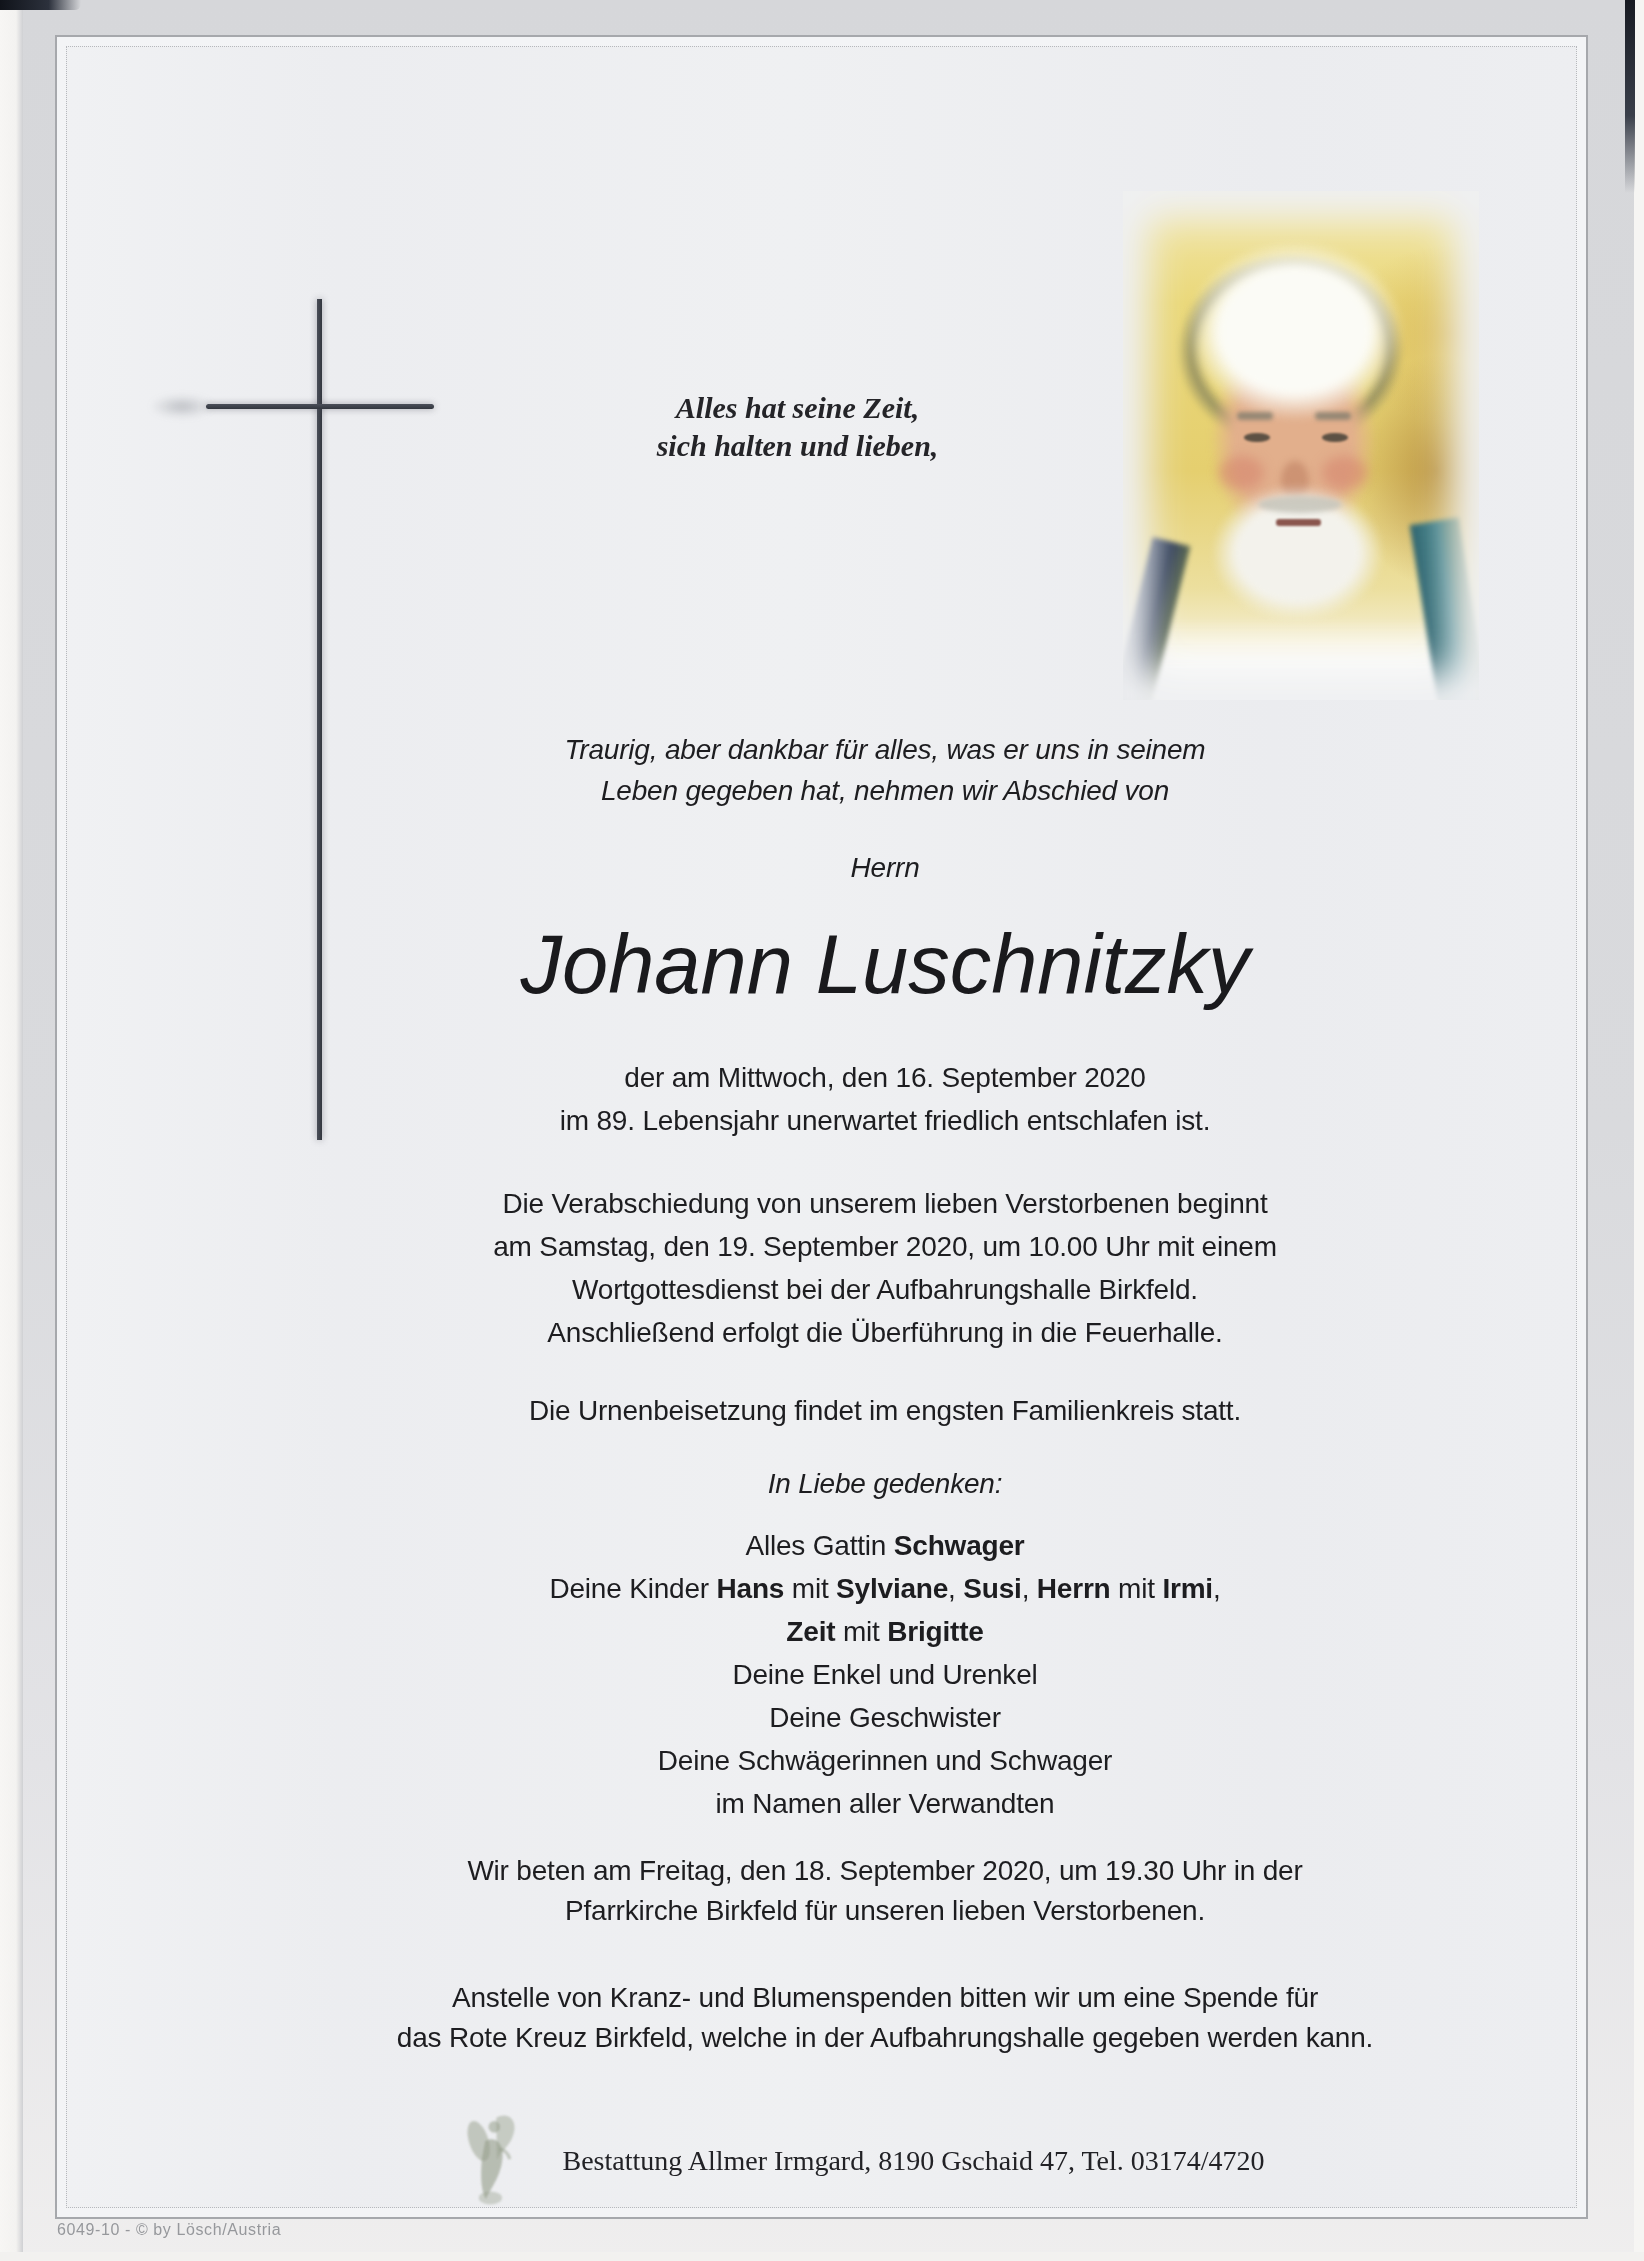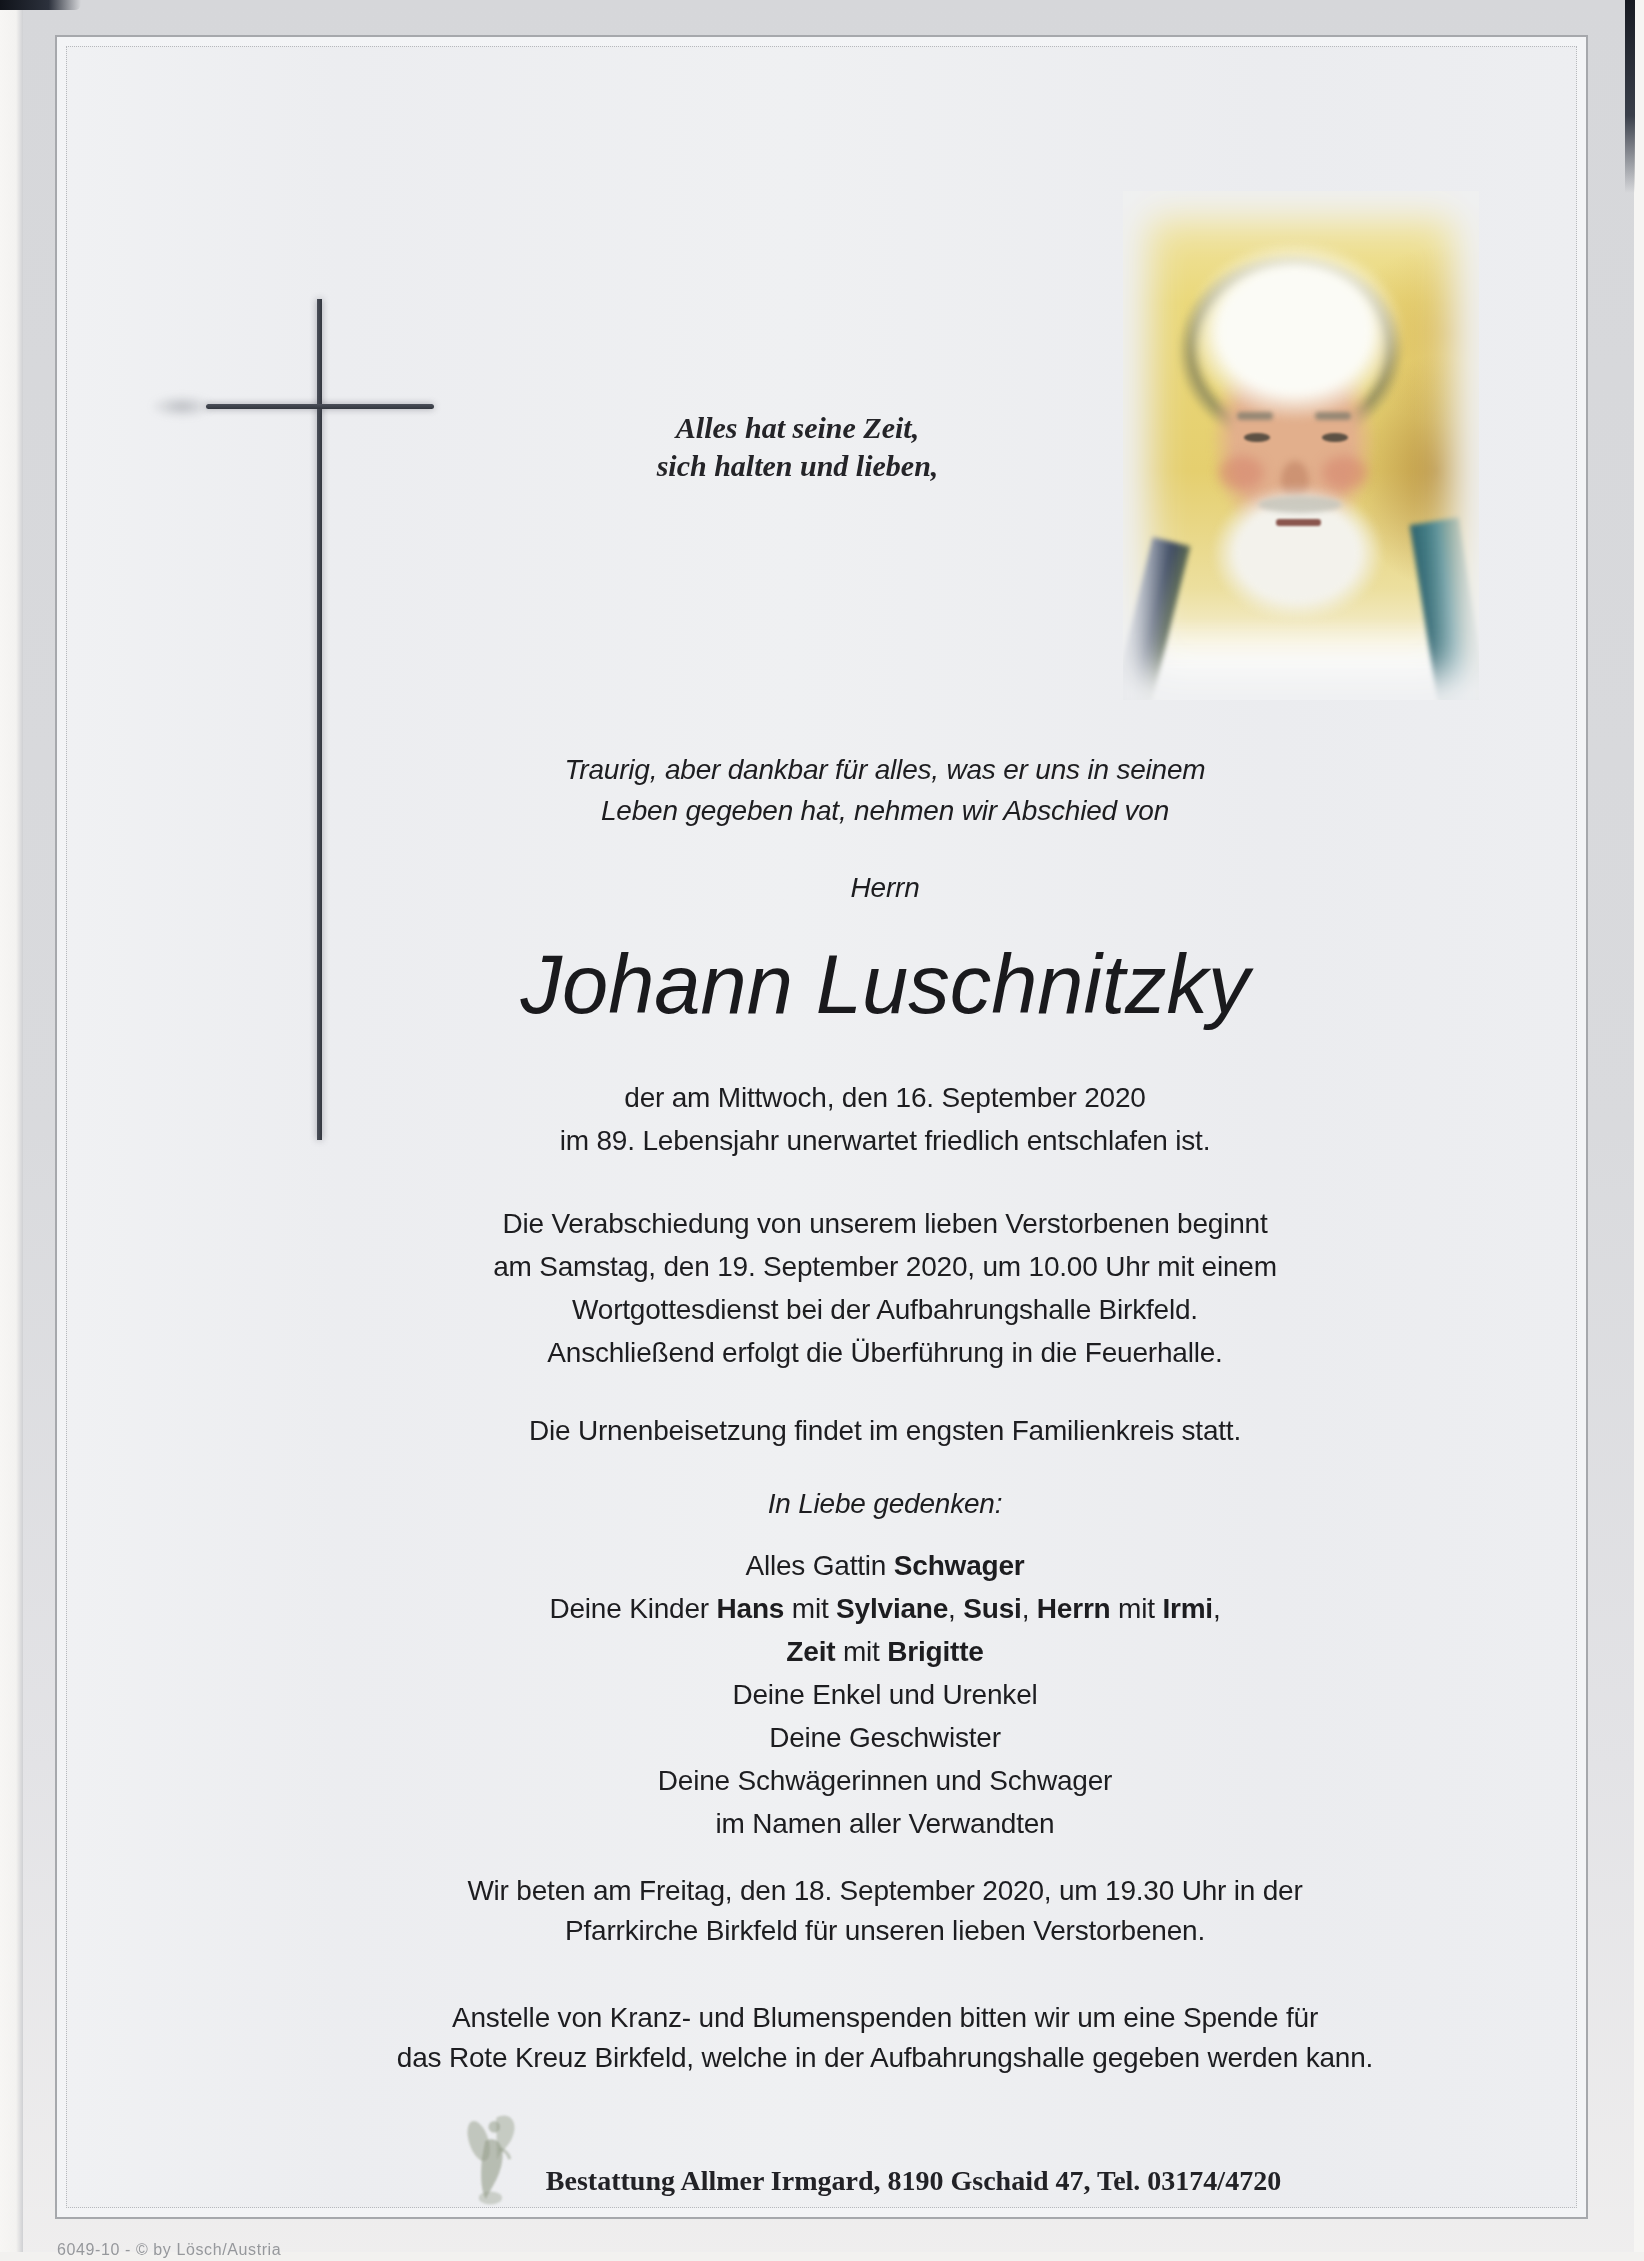--- a/index.html
+++ b/index.html
@@ -55,37 +55,37 @@
   .ph-mouth{left:43%;top:64.5%;width:45px;height:6.4px;border-radius:3.2px;filter:blur(1.3px);background:#8a564d;}
   .ph-stache{left:38%;top:60%;width:84px;height:17px;border-radius:50%;filter:blur(2.6px);background:rgba(200,198,188,.9);}
   .ph-shirt{left:0;bottom:0;width:100%;height:16%;filter:blur(3.9px);
      background:linear-gradient(180deg,rgba(252,252,250,0),#fcfcfa 60%);}
   .ph-susp-l{left:2%;bottom:-4%;width:39px;height:181px;transform:rotate(14deg);filter:blur(2.6px);
      background:linear-gradient(90deg,#46546e,#2e3c55 55%,#5d6b52);}
   .ph-susp-r{right:1%;bottom:-4%;width:50px;height:200px;transform:rotate(-9deg);filter:blur(2.6px);
      background:linear-gradient(90deg,#2f6570,#3e7f86 55%,#5a7a55);}
   .ph-fade{inset:0;box-shadow:inset 0 0 37px 27px #eff0f2;}
   
-  .tb{position:absolute;text-align:center;color:#1d1d20;letter-spacing:-0.2px;margin-top:20px;}
+  .tb{position:absolute;text-align:center;color:#1d1d20;letter-spacing:-0.2px;}
   .poem{left:0;top:389px;width:1595px;font-family:"Liberation Serif",serif;
         font-style:italic;font-weight:600;font-size:30px;line-height:38px;color:#242428;letter-spacing:0;}
   .intro{left:94px;top:729px;width:1582px;font-style:italic;font-size:28px;line-height:41px;}
   .herrn{left:94px;top:852px;width:1582px;font-style:italic;font-size:28px;}
   .name{left:94px;top:922px;width:1582px;font-style:italic;font-size:83px;line-height:86px;
         font-weight:500;color:#1a1a1d;letter-spacing:0;}
   .death{left:94px;top:1056px;width:1582px;font-size:28px;line-height:43px;}
   .farewell{left:94px;top:1182px;width:1582px;font-size:28px;line-height:43px;}
   .urn{left:94px;top:1395px;width:1582px;font-size:28px;}
   .liebe{left:94px;top:1468px;width:1582px;font-style:italic;font-size:28px;}
   .mourners{left:94px;top:1524px;width:1582px;font-size:28px;line-height:43px;}
   .mourners b{font-weight:700;}
   .prayer{left:94px;top:1851px;width:1582px;font-size:28px;line-height:40px;}
   .donation{left:94px;top:1978px;width:1582px;font-size:28px;line-height:40px;}
   .footer-line{left:188px;top:2145px;width:1451px;font-family:"Liberation Serif",serif;
-        font-size:28px;color:#222226;letter-spacing:0;font-weight:bold;}
+        font-size:28px;color:#222226;letter-spacing:0;}
   .credit{left:57px;top:2221px;width:516px;text-align:left;font-size:16px;color:#96989c;letter-spacing:0.6px;}
   .angel{position:absolute;left:459px;top:2110px;width:68px;height:97px;filter:blur(1.3px);opacity:.85;}
 </style>
 </head>
 <body>
 
 <div class="page">
 
   <div class="edge-left"></div>
   <div class="edge-right"></div>

